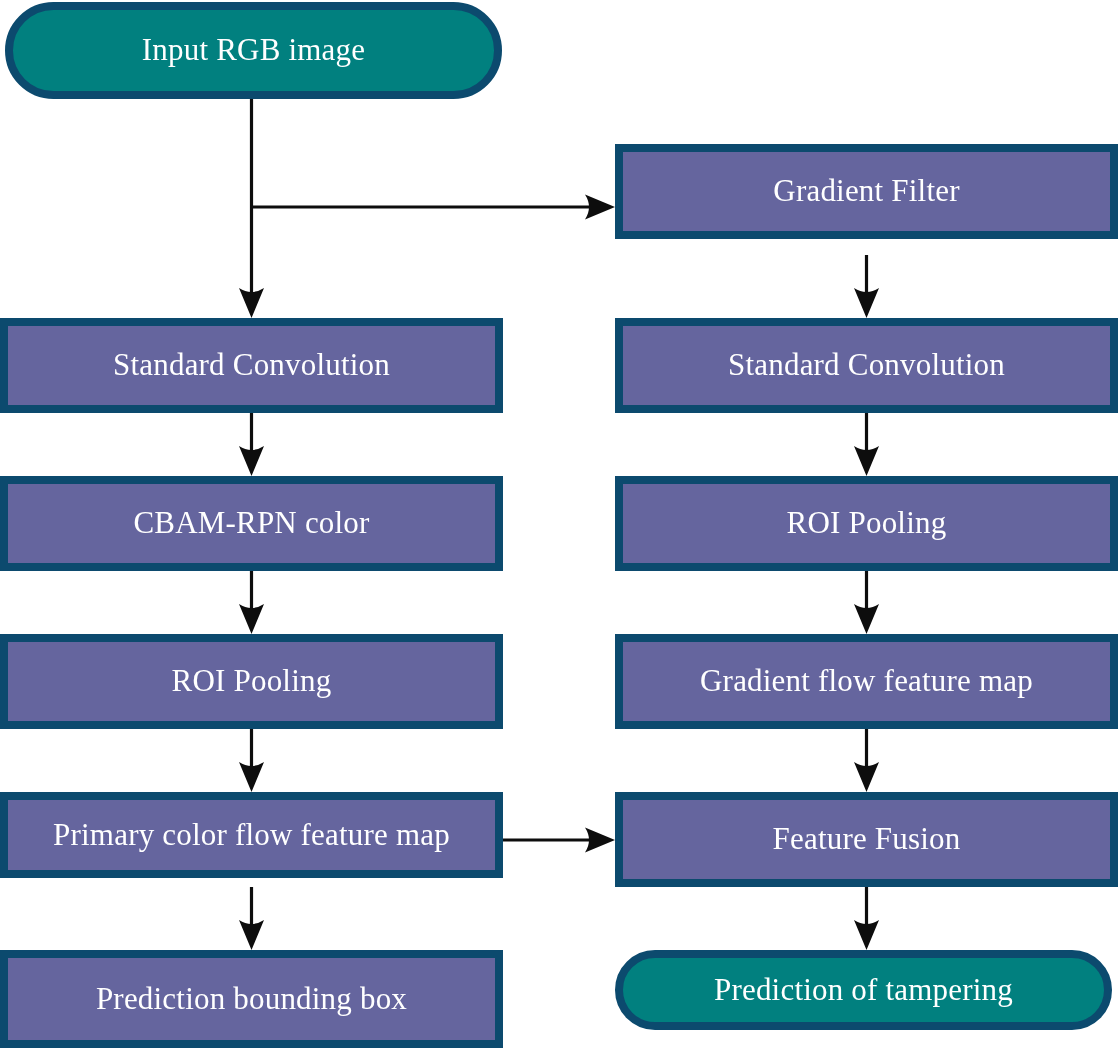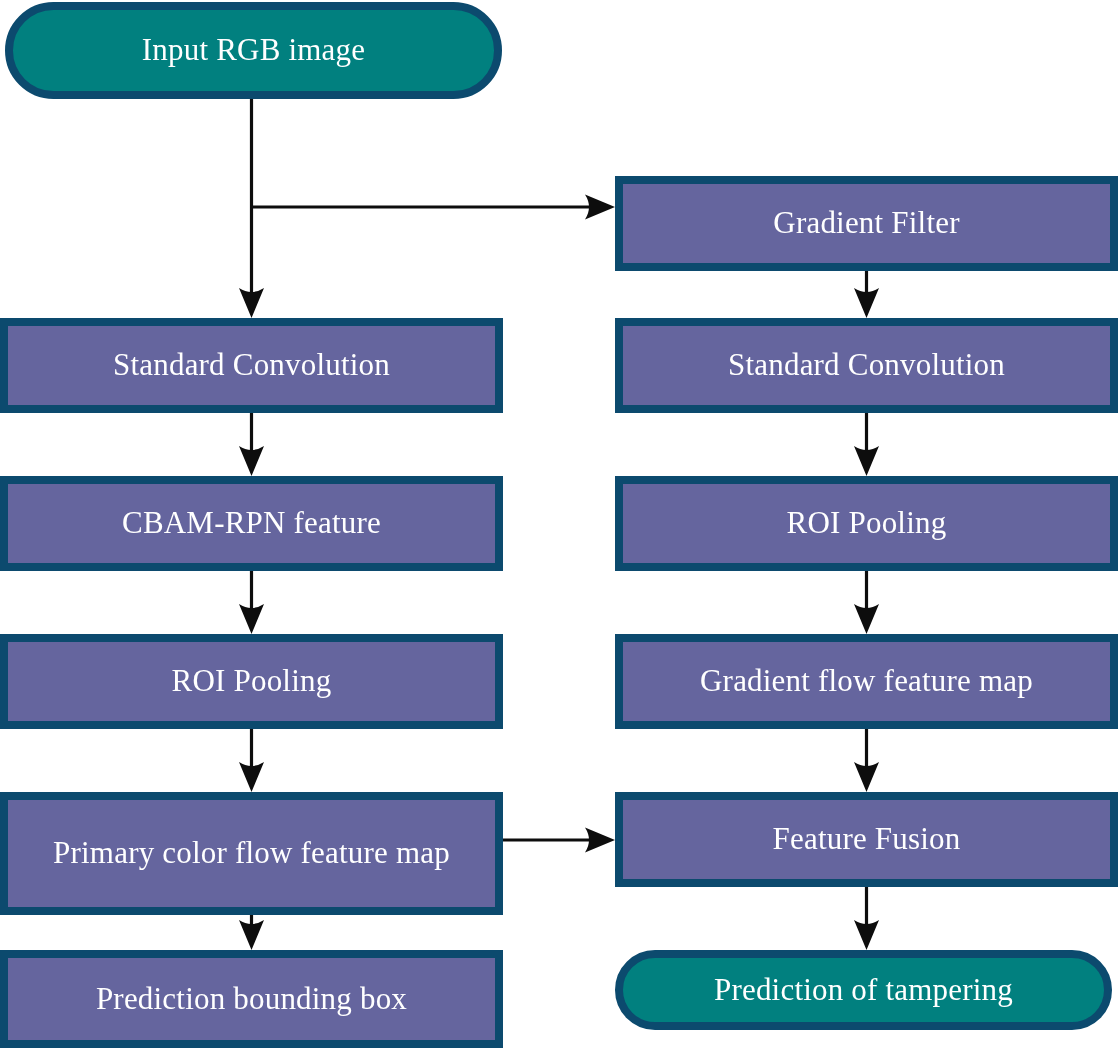--- a/index.html
+++ b/index.html
@@ -124,49 +124,49 @@
     <g>
       <path class="edge-line" d="M866.5,887 L866.5,924"></path>
       <path class="edge-head" d="M866.5,950 L854,920 Q866.5,928 879,920 Z"></path>
     </g>
   </svg>
 
   <div class="node terminal" style="left:5px; top:2px; width:497px; height:97px;">
     <span>Input RGB image</span>
   </div>
 
-  <div class="node process" style="left:615px; top:176px; width:503px; height:95px;justify-content:center;">
+  <div class="node process" style="left:615px; top:144px; width:503px; height:95px;justify-content:center;">
     <span>Gradient Filter</span>
   </div>
 
   <div class="node process" style="left:0px; top:318px; width:503px; height:95px;">
     <span>Standard Convolution</span>
   </div>
 
   <div class="node process" style="left:615px; top:318px; width:503px; height:95px;">
     <span>Standard Convolution</span>
   </div>
 
   <div class="node process" style="left:0px; top:476px; width:503px; height:95px;">
-    <span>CBAM-RPN feature</span>
+    <span>CBAM-RPN color</span>
   </div>
 
   <div class="node process" style="left:615px; top:476px; width:503px; height:95px;">
     <span>ROI Pooling</span>
   </div>
 
   <div class="node process" style="left:0px; top:634px; width:503px; height:95px;">
     <span>ROI Pooling</span>
   </div>
 
   <div class="node process" style="left:615px; top:634px; width:503px; height:95px;">
     <span>Gradient flow feature map</span>
   </div>
 
-  <div class="node process" style="left:0px; top:792px; width:503px; height:123px;">
+  <div class="node process" style="left:0px; top:792px; width:503px; height:86px;">
     <span>Primary color flow feature map</span>
   </div>
 
   <div class="node process" style="left:0px; top:950px; width:503px; height:98px;">
     <span>Prediction bounding box</span>
   </div>
 
   <div class="node process" style="left:615px; top:792px; width:503px; height:95px;">
     <span>Feature Fusion</span>
   </div>

